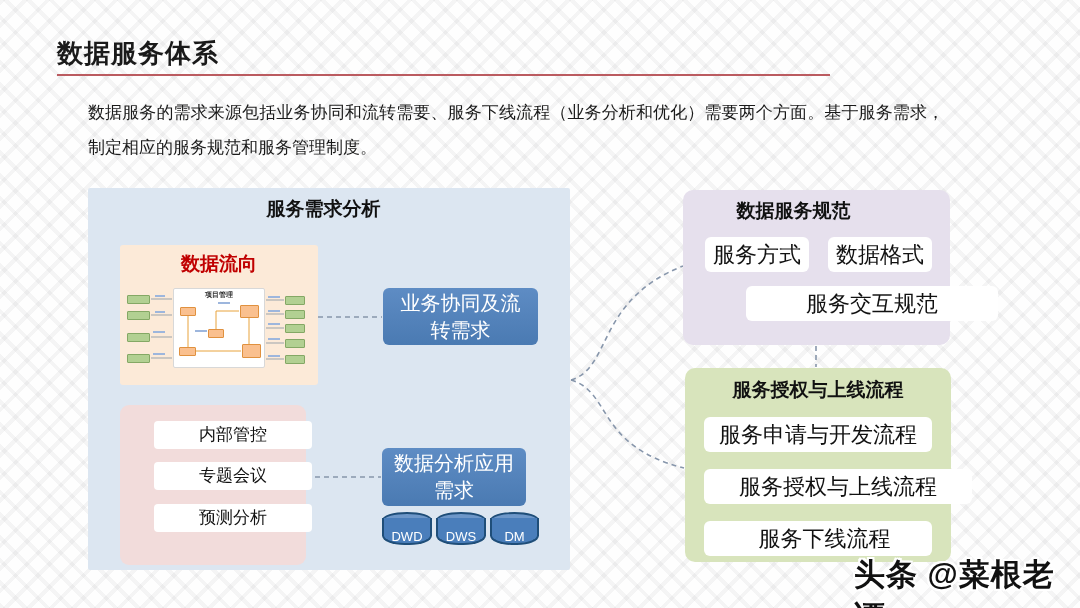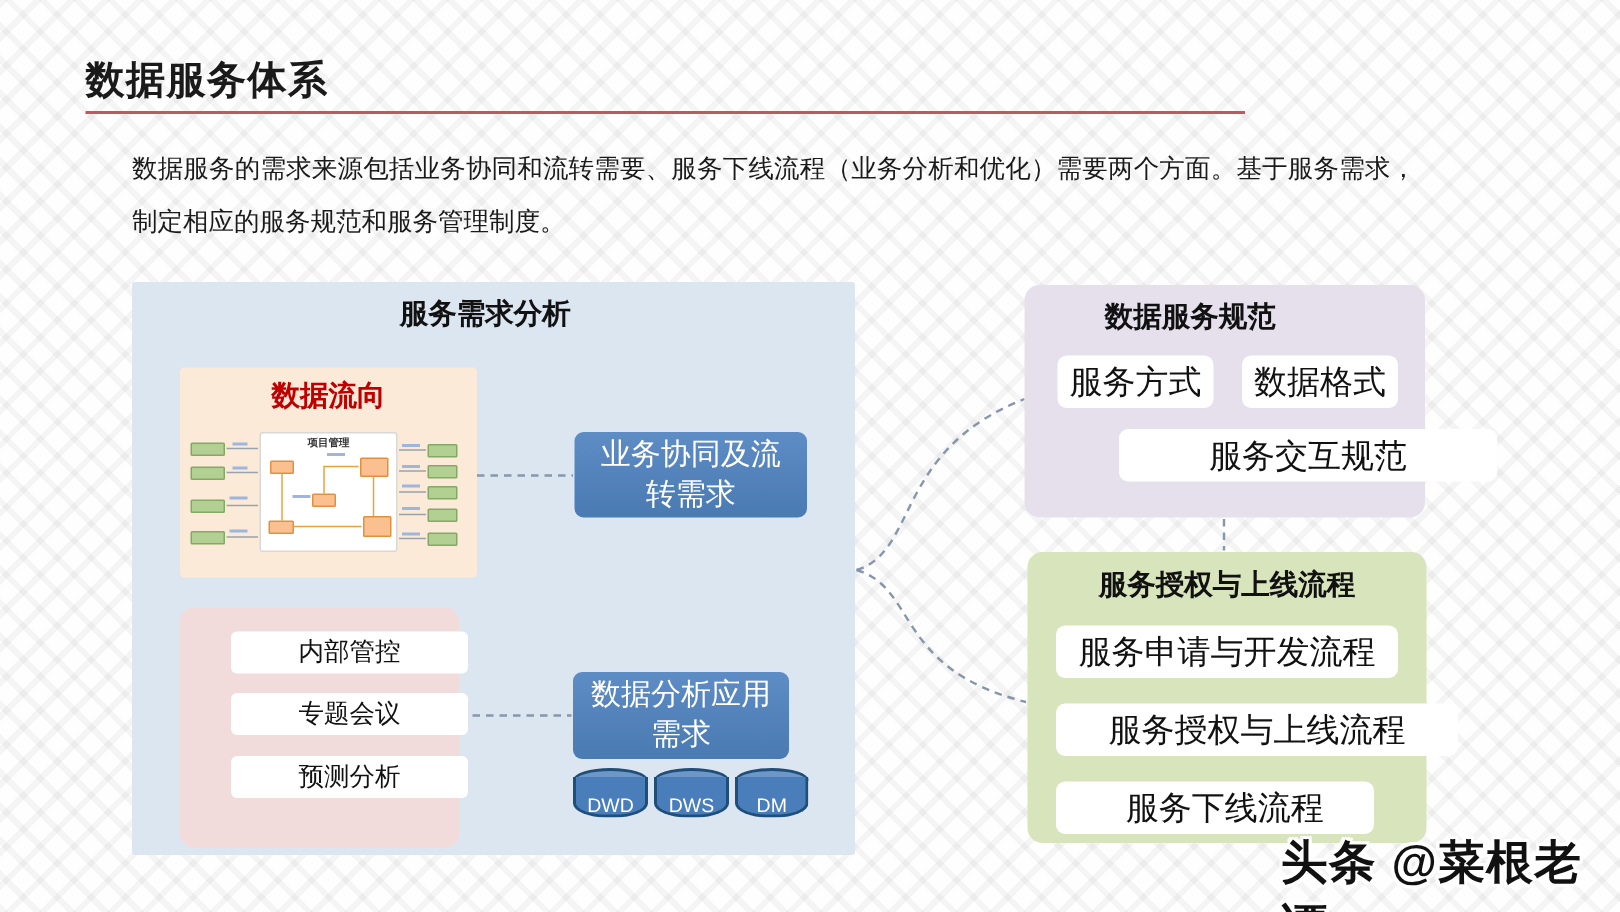--- a/index.html
+++ b/index.html
@@ -153,15 +153,15 @@
 <div class="abs spec-panel"></div>
 <div class="abs panel-header spec-header">数据服务规范</div>
 <div class="abs white-btn r-btn" style="left:705px;top:237px;width:104px;">服务方式</div>
 <div class="abs white-btn r-btn" style="left:828px;top:237px;width:104px;">数据格式</div>
 <div class="abs white-btn r-btn" style="left:705px;top:286px;width:252px;margin-left:41px;">服务交互规范</div>
 
 <div class="abs mgmt-panel"></div>
 <div class="abs panel-header mgmt-header">服务授权与上线流程</div>
 <div class="abs white-btn r-btn" style="left:704px;top:417px;width:228px;">服务申请与开发流程</div>
 <div class="abs white-btn r-btn" style="left:704px;top:469px;width:268px;">服务授权与上线流程</div>
-<div class="abs white-btn r-btn" style="left:704px;top:521px;width:212px;padding-left:13px;">服务下线流程</div>
+<div class="abs white-btn r-btn" style="left:704px;top:521px;width:228px;padding-left:13px;">服务下线流程</div>
 
 <div class="abs watermark">头条 @菜根老谭</div>
 
 </body></html>

